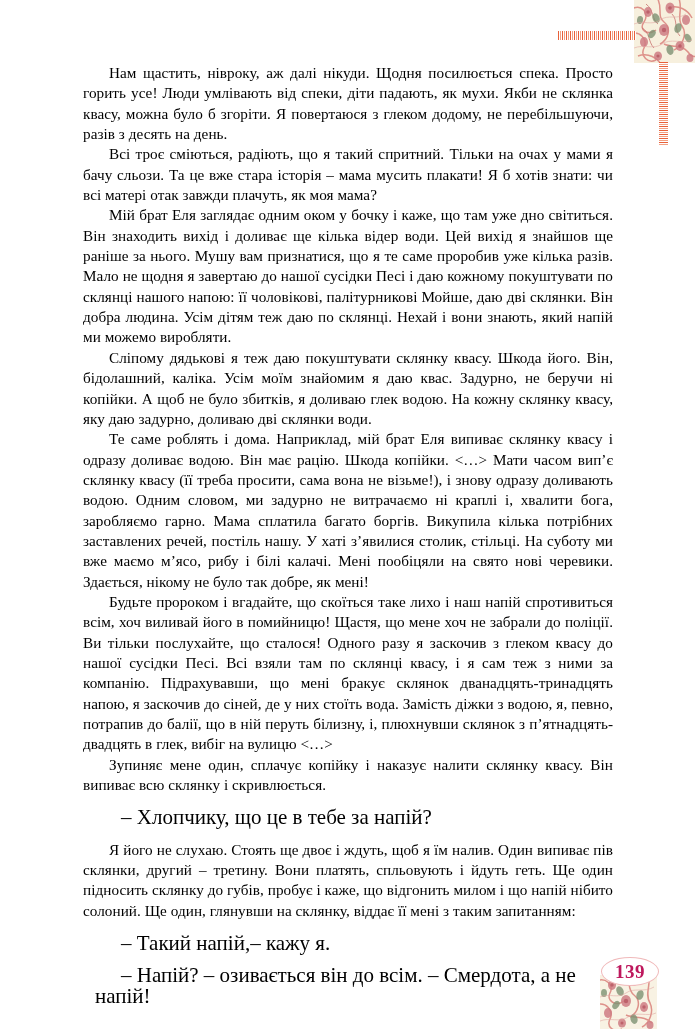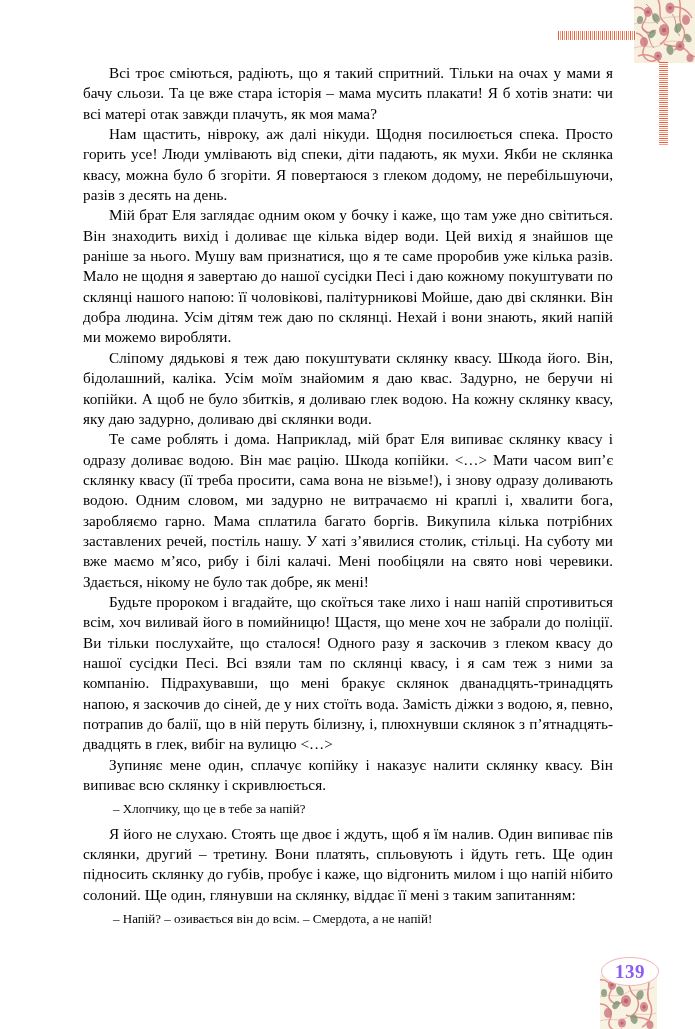--- a/index.html
+++ b/index.html
@@ -90,21 +90,21 @@
     border-radius: 50%;
     background: #ffffff;
     border: 1.6px solid #f0b9ba;
     display: flex;
     align-items: center;
     justify-content: center;
     font-family: "Liberation Serif", "DejaVu Serif", serif;
     font-size: 19px;
     font-weight: 700;
     letter-spacing: 0.5px;
-    color: #8b5cf6;
+    color: #be185d;
     z-index: 6;
   }
 
   
   .text-column {
     position: absolute;
     left: 83px;
     top: 63px;
     width: 530px;
   }
@@ -113,22 +113,22 @@
     margin: 0;
     font-size: 15.2px;
     line-height: 20.35px;
     text-align: justify;
     text-indent: 26px;
     hyphens: manual;
     word-spacing: 0px;
     letter-spacing: 0.05px;
   }
   p.dialogue {
-    margin: 4px;
-    font-size: 13px;
+    margin: 12px;
+    font-size: 21px;
     line-height: 20.35px;
     text-align: left;
     text-indent: 26px;
   }
 </style>
 </head>
 <body>
 
 <div class="page">
 
@@ -180,29 +180,30 @@
       </g>
     </svg>
   </div>
 
   <div class="rule-h"></div>
 
   <div class="rule-v"></div>
 
   <div class="text-column">
 
+    <p class="para">Нам щастить, нівроку, аж далі нікуди. Щодня посилюється спека. Просто горить усе! Люди умлівають від спеки, діти падають, як мухи. Якби не склянка квасу, можна було б згоріти. Я повертаюся з глеком додому, не перебільшуючи, разів з десять на день.</p>
     <p class="para">Всі троє сміються, радіють, що я такий спритний. Тільки на очах у мами я бачу сльози. Та це вже стара історія – мама мусить плакати! Я б хотів знати: чи всі матері отак завжди плачуть, як моя мама?</p>
-    <p class="para">Нам щастить, нівроку, аж далі нікуди. Щодня посилюється спека. Просто горить усе! Люди умлівають від спеки, діти падають, як мухи. Якби не склянка квасу, можна було б згоріти. Я повертаюся з глеком додому, не перебільшуючи, разів з десять на день.</p>
     <p class="para">Мій брат Еля заглядає одним оком у бочку і каже, що там уже дно світиться. Він знаходить вихід і доливає ще кілька відер води. Цей вихід я знайшов ще раніше за нього. Мушу вам признатися, що я те саме проробив уже кілька разів. Мало не щодня я завертаю до нашої сусідки Песі і даю кожному покуштувати по склянці нашого напою: її чоловікові, палітурникові Мойше, даю дві склянки. Він добра людина. Усім дітям теж даю по склянці. Нехай і вони знають, який напій ми можемо виробляти.</p>
     <p class="para">Сліпому дядькові я теж даю покуштувати склянку квасу. Шкода його. Він, бідолашний, каліка. Усім моїм знайомим я даю квас. Задурно, не беручи ні копійки. А щоб не було збитків, я доливаю глек водою. На кожну склянку квасу, яку даю задурно, доливаю дві склянки води.</p>
     <p class="para">Те саме роблять і дома. Наприклад, мій брат Еля випиває склянку квасу і одразу доливає водою. Він має рацію. Шкода копійки. &lt;…&gt; Мати часом вип’є склянку квасу (її треба просити, сама вона не візьме!), і знову одразу доливають водою. Одним словом, ми задурно не витрачаємо ні краплі і, хвалити бога, заробляємо гарно. Мама сплатила багато боргів. Викупила кілька потрібних заставлених речей, постіль нашу. У хаті з’явилися столик, стільці. На суботу ми вже маємо м’ясо, рибу і білі калачі. Мені пообіцяли на свято нові черевики. Здається, нікому не було так добре, як мені!</p>
     <p class="para">Будьте пророком і вгадайте, що скоїться таке лихо і наш напій спротивиться всім, хоч виливай його в помийницю! Щастя, що мене хоч не забрали до поліції. Ви тільки послухайте, що сталося! Одного разу я заскочив з глеком квасу до нашої сусідки Песі. Всі взяли там по склянці квасу, і я сам теж з ними за компанію. Підрахувавши, що мені бракує склянок дванадцять-тринадцять напою, я заскочив до сіней, де у них стоїть вода. Замість діжки з водою, я, певно, потрапив до балії, що в ній перуть білизну, і, плюхнувши склянок з п’ятнадцять-двадцять в глек, вибіг на вулицю &lt;…&gt;</p>
     <p class="para">Зупиняє мене один, сплачує копійку і наказує налити склянку квасу. Він випиває всю склянку і скривлюється.</p>
     <p class="dialogue">– Хлопчику, що це в тебе за напій?</p>
     <p class="para">Я його не слухаю. Стоять ще двоє і ждуть, щоб я їм налив. Один випиває пів склянки, другий – третину. Вони платять, спльовують і йдуть геть. Ще один підносить склянку до губів, пробує і каже, що відгонить милом і що напій нібито солоний. Ще один, глянувши на склянку, віддає її мені з таким запитанням:</p>
+    <p class="dialogue">– Такий напій,– кажу я.</p>
     <p class="dialogue">– Напій? – озивається він до всім. – Смердота, а не напій!</p>
 
   </div>
 
   <div class="footer-ornament">
     <svg width="57" height="54" viewBox="0 0 57 54" xmlns="http://www.w3.org/2000/svg">
       <rect x="0" y="0" width="57" height="54" fill="#f8f2e3"></rect>
       <g stroke="#dd8d86" stroke-width="1.5" fill="none" opacity="0.95">
         <path d="M -4 6 C 6 2, 14 10, 10 18 C 6 26, 16 32, 24 26"></path>
         <path d="M 24 -4 C 32 4, 26 14, 34 20 C 42 26, 38 38, 30 42"></path>

